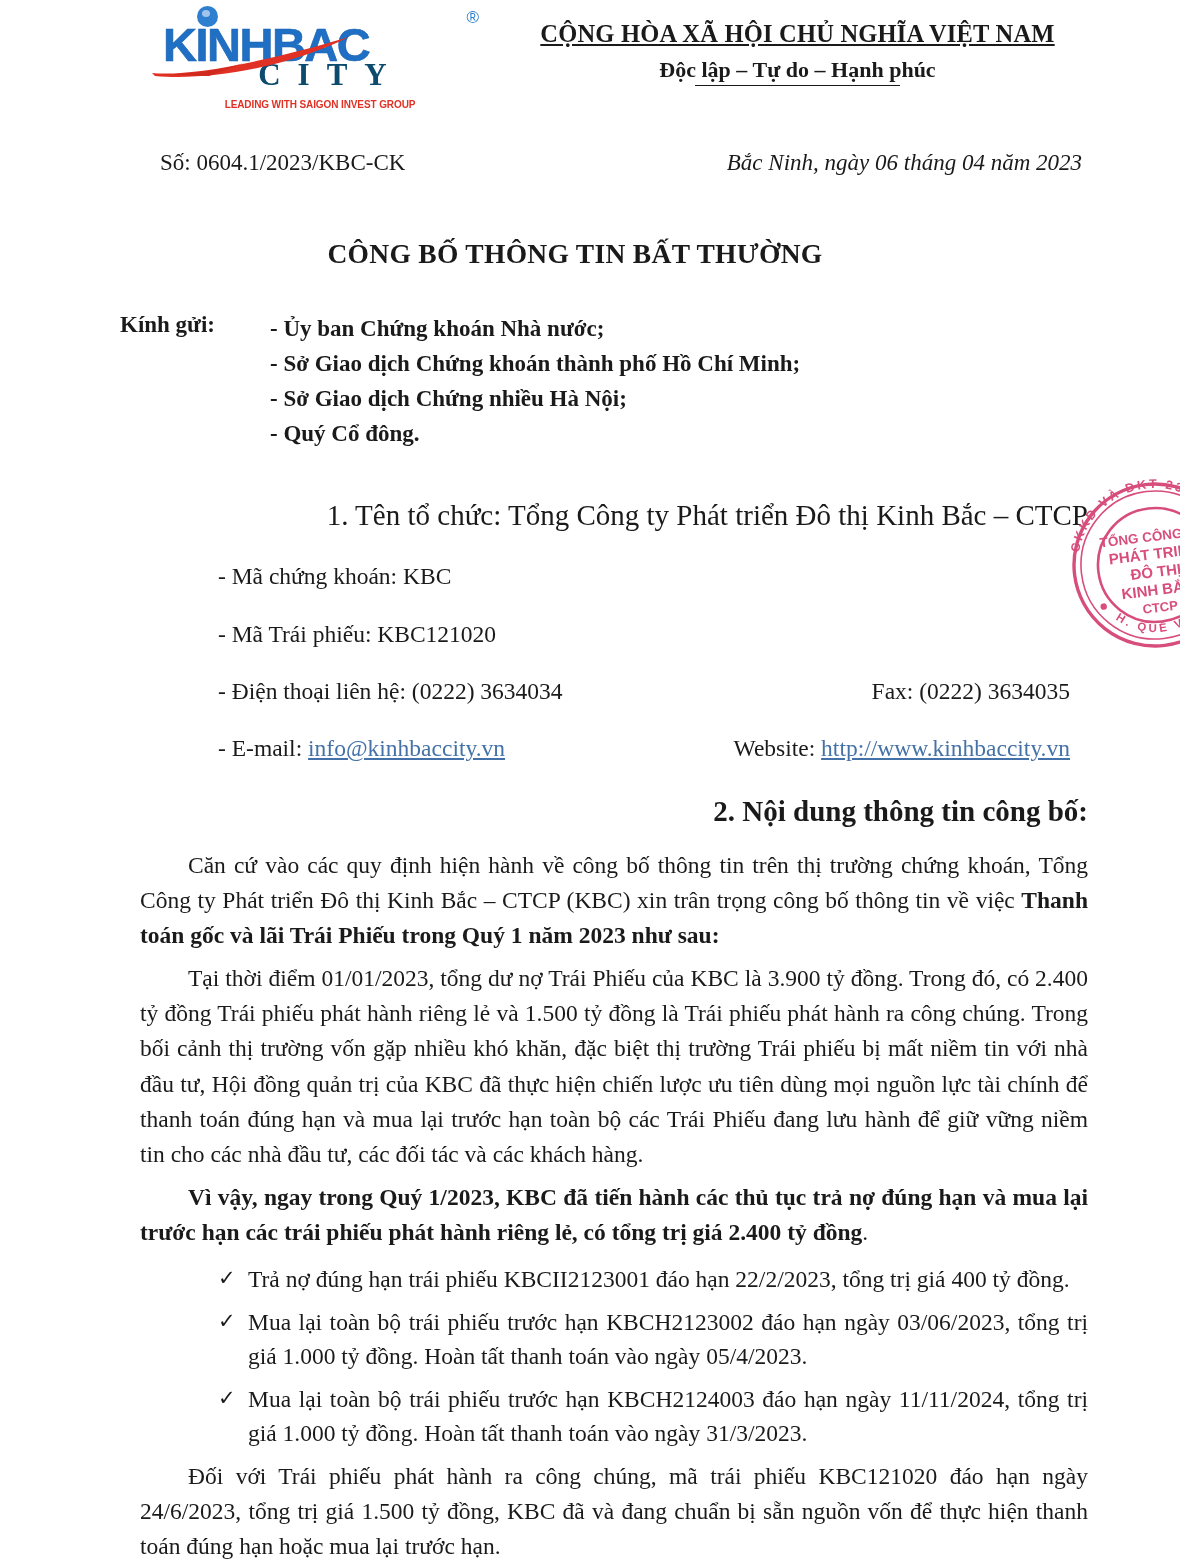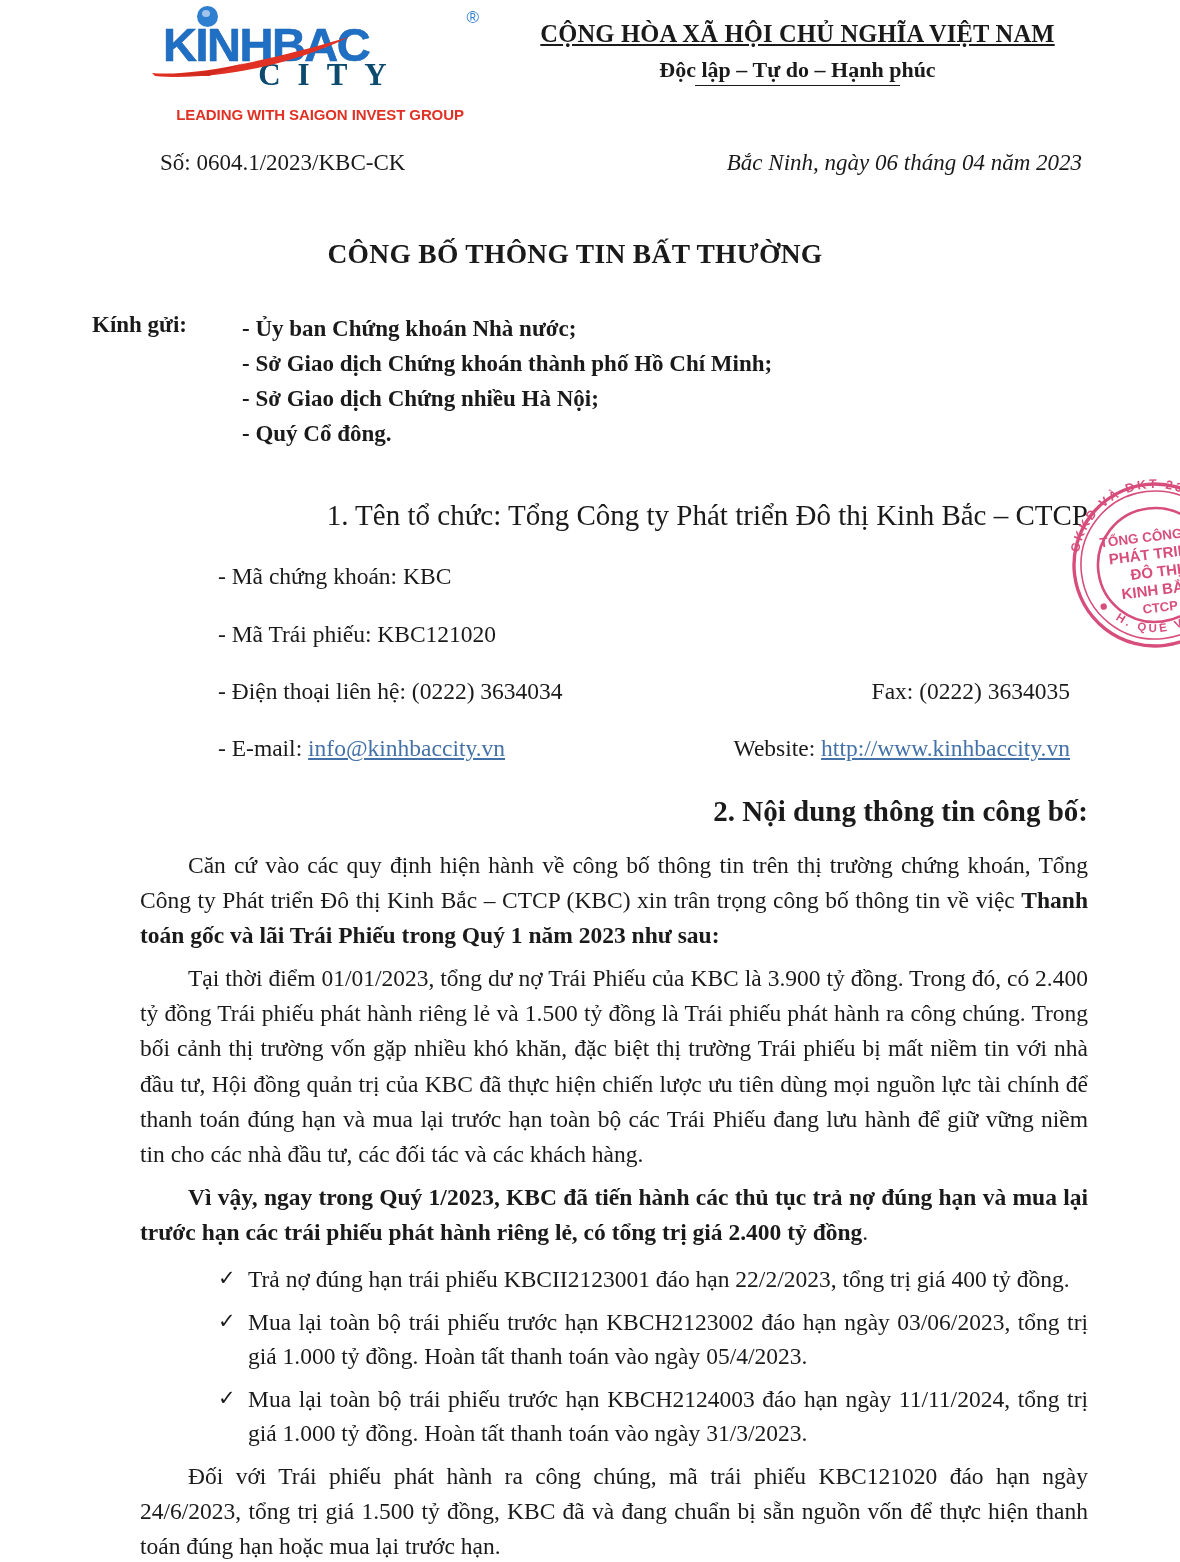--- a/index.html
+++ b/index.html
@@ -99,24 +99,24 @@
     color: #0c4a6e;
     line-height: 1;
     margin-top: -9px;
     margin-left: 22px;
     position: relative;
     z-index: 3;
   }
   .logo-tagline {
     font-family: "Liberation Sans", "DejaVu Sans", sans-serif;
     font-weight: bold;
-    font-size: 15px;
+    font-size: 10px;
     letter-spacing: -0.1px;
     color: #e03124;
-    margin-top: 16px;
+    margin-top: 9px;
   }
   .national {
     flex: 1;
     text-align: center;
     padding-top: 14px;
     padding-right: 70px;
   }
   .national-line1 {
     font-weight: bold;
     font-size: 24.5px;
@@ -165,21 +165,21 @@
     font-size: 27.5px;
     letter-spacing: .3px;
     margin-top: 62px;
     padding-right: 30px;
   }
 
   
   .recipients {
     display: flex;
     margin-top: 42px;
-    padding-left: 92px;
+    padding-left: 120px;
   }
   .recip-label {
     font-weight: bold;
     font-size: 23px;
     width: 150px;
     flex: none;
   }
   .recip-list {
     font-weight: bold;
     font-size: 23px;

